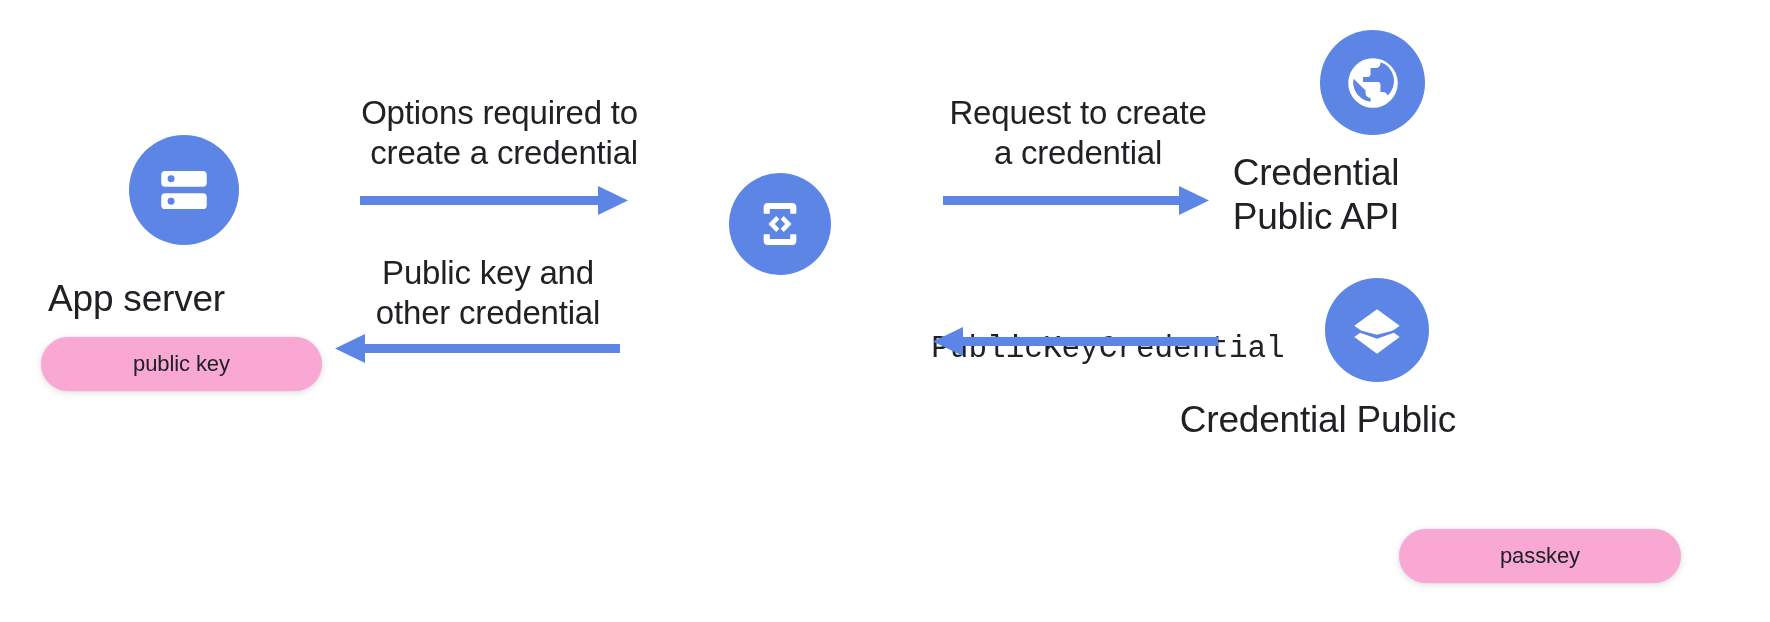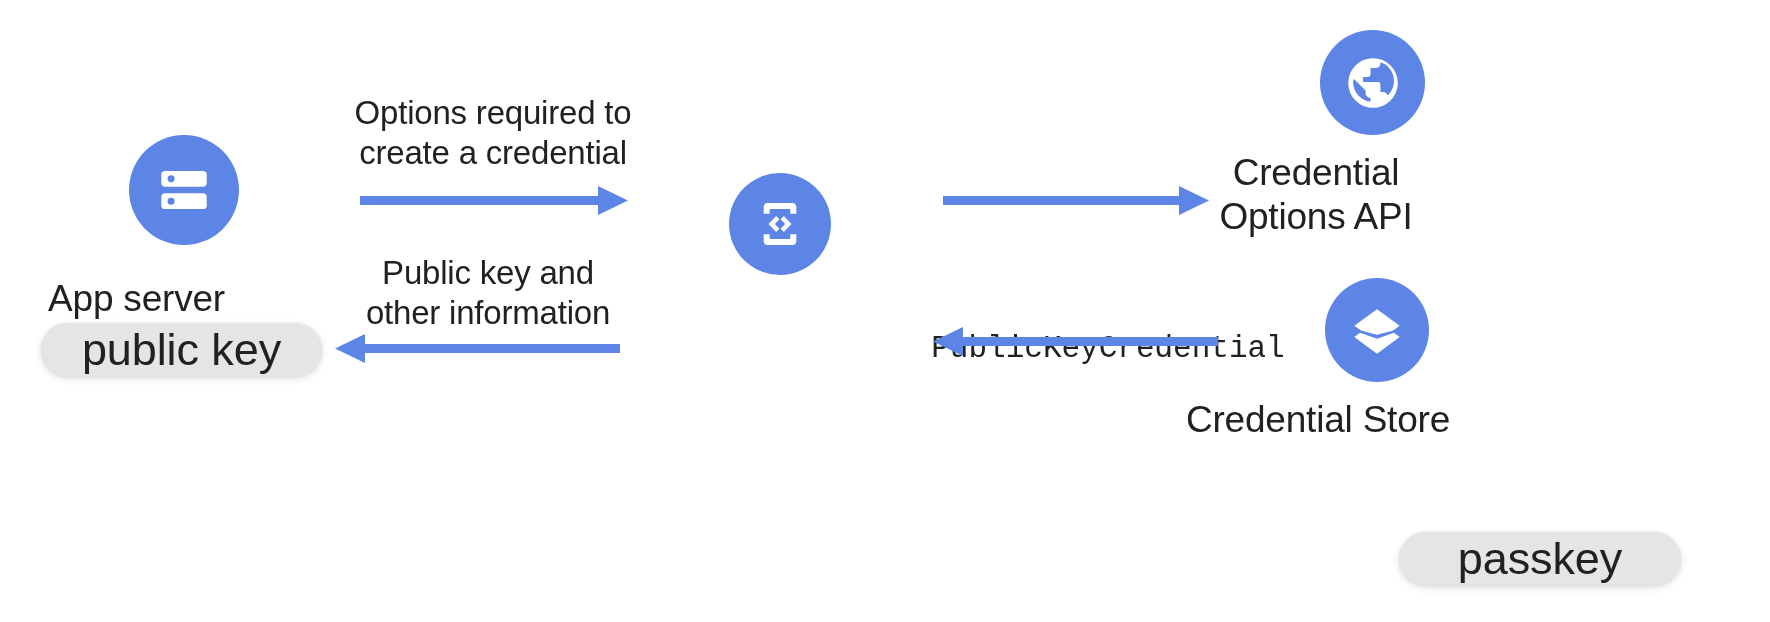--- a/index.html
+++ b/index.html
@@ -44,29 +44,30 @@
     font-size: 37px;
     line-height: 1.18;
     text-align: center;
     white-space: pre-line;
     letter-spacing: -0.2px;
   }
 
   
   .pill {
     position: absolute;
-    background: #e5e5e5;
+    background: #f9a8d4;
     border-radius: 999px;
     box-shadow: 0 2px 7px rgba(60,64,67,0.16), 0 0 2px rgba(60,64,67,0.12);
     display: flex;
     align-items: center;
     justify-content: center;
     color: #202124;
-    font-size: 45px;
+    font-size: 22px;
     letter-spacing: -0.1px;
+    margin-top: 14px;
   }
 
   
   .arrow {
     position: absolute;
   }
   .arrow svg { display: block; }
 
   
   .arrow-label {
@@ -96,49 +97,51 @@
         <rect x="3.2" y="13.3" width="17.6" height="6.1" rx="1.5" fill="#ffffff"></rect>
         <circle cx="7.0" cy="7.65" r="1.35" fill="#5c85e6"></circle>
         <circle cx="7.0" cy="16.35" r="1.35" fill="#5c85e6"></circle>
       </svg>
     </div>
     <div class="caption" style="margin-top:16px; width:300px; margin-left:-95px;">App server</div>
   </div>
 
   <div class="pill" style="left:41px; top:323px; width:281px; height:54px;">public key</div>
 
-  <div class="arrow-label" style="left:333px; top:93px; width:320px;">Options required to
+  <div class="arrow-label" style="left:318px; top:93px; width:320px;text-align:right;">Options required to
 create a credential</div>
   <div class="arrow" style="left:360px; top:184px;">
     <svg width="268" height="32" viewBox="0 0 268 32" aria-hidden="true">
       <rect x="0" y="12" width="240" height="9" fill="#5c85e6"></rect>
       <polygon points="238,2 268,16.5 238,31" fill="#5c85e6"></polygon>
     </svg>
   </div>
 
   <div class="arrow-label" style="left:328px; top:253px; width:320px;">Public key and
-other information</div>
+other credential</div>
   <div class="arrow" style="left:335px; top:332px;">
     <svg width="285" height="32" viewBox="0 0 285 32" aria-hidden="true">
       <rect x="28" y="12" width="257" height="9" fill="#5c85e6"></rect>
       <polygon points="30,2 0,16.5 30,31" fill="#5c85e6"></polygon>
     </svg>
   </div>
 
   <div class="node" style="left:729px; top:173px; width:102px;">
     <div class="badge" style="width:102px; height:102px;">
       <svg width="56" height="56" viewBox="0 0 24 24" aria-hidden="true">
         <path d="M6.6 3.0h10.8c0.9 0 1.6 0.75 1.6 1.65V7.6h-2.6V5.6H7.6v2.0H5.0V4.65C5.0 3.75 5.7 3.0 6.6 3.0z" fill="#ffffff"></path>
         <path d="M6.6 21.0h10.8c0.9 0 1.6-0.75 1.6-1.65V16.4h-2.6v2.0H7.6v-2.0H5.0v2.95C5.0 20.25 5.7 21.0 6.6 21.0z" fill="#ffffff"></path>
         <path d="M10.35 8.55 L7.05 11.98 L10.35 15.4 L11.72 14.0 L9.78 11.98 L11.72 9.95 Z" fill="#ffffff"></path>
         <path d="M13.65 8.55 L16.95 11.98 L13.65 15.4 L12.28 14.0 L14.22 11.98 L12.28 9.95 Z" fill="#ffffff"></path>
       </svg>
     </div>
   </div>
 
+  <div class="arrow-label" style="left:918px; top:93px; width:320px;">Request to create
+a credential</div>
   <div class="arrow" style="left:943px; top:184px;">
     <svg width="266" height="32" viewBox="0 0 266 32" aria-hidden="true">
       <rect x="0" y="12" width="238" height="9" fill="#5c85e6"></rect>
       <polygon points="236,2 266,16.5 236,31" fill="#5c85e6"></polygon>
     </svg>
   </div>
 
   <div class="arrow-label mono" style="left:898px; top:330px; width:420px;">PublicKeyCredential</div>
   <div class="arrow" style="left:933px; top:325px;">
     <svg width="285" height="32" viewBox="0 0 285 32" aria-hidden="true">
@@ -147,29 +150,29 @@
     </svg>
   </div>
 
   <div class="node" style="left:1320px; top:30px; width:105px;">
     <div class="badge" style="width:105px; height:105px;">
       <svg width="62" height="62" viewBox="0 0 24 24" aria-hidden="true">
         <path fill="#ffffff" d="M12 2.4A9.6 9.6 0 1 0 21.6 12 9.61 9.61 0 0 0 12 2.4zm-0.96 16.86a7.68 7.68 0 0 1-6.72-7.26c0-0.58 0.08-1.14 0.2-1.68l4.6 4.6v0.96a1.92 1.92 0 0 0 1.92 1.92zm6.62-2.44a1.9 1.9 0 0 0-1.82-1.38h-0.96v-2.88a0.96 0.96 0 0 0-0.96-0.96H8.16v-1.92h1.92a0.96 0.96 0 0 0 0.96-0.96V6.24h1.92a1.92 1.92 0 0 0 1.92-1.92v-0.4a7.67 7.67 0 0 1 2.78 12.9z"></path>
       </svg>
     </div>
     <div class="caption" style="margin-top:16px; width:330px; margin-left:-113px;">Credential
-Options API</div>
+Public API</div>
   </div>
 
   <div class="node" style="left:1325px; top:278px; width:104px;">
     <div class="badge" style="width:104px; height:104px;">
       <svg width="58" height="58" viewBox="0 0 24 24" aria-hidden="true">
         <polygon points="12,3.4 21.4,10.2 12,17.0 2.6,10.2" fill="#ffffff"></polygon>
         <polygon points="12,14.0 19.6,12.0 21.4,13.4 12,20.6 2.6,13.4 4.4,12.0" fill="#5c85e6"></polygon>
         <polygon points="12,15.6 19.0,13.1 21.4,14.9 12,21.8 2.6,14.9 5.0,13.1" fill="#ffffff"></polygon>
       </svg>
     </div>
-    <div class="caption" style="margin-top:16px; width:340px; margin-left:-118px;">Credential Store</div>
+    <div class="caption" style="margin-top:16px; width:340px; margin-left:-118px;">Credential Public</div>
   </div>
 
-  <div class="pill" style="left:1399px; top:532px; width:282px; height:54px;">passkey</div>
+  <div class="pill" style="left:1399px; top:515px; width:282px; height:54px;">passkey</div>
 
 </div>
 
 </body></html>

